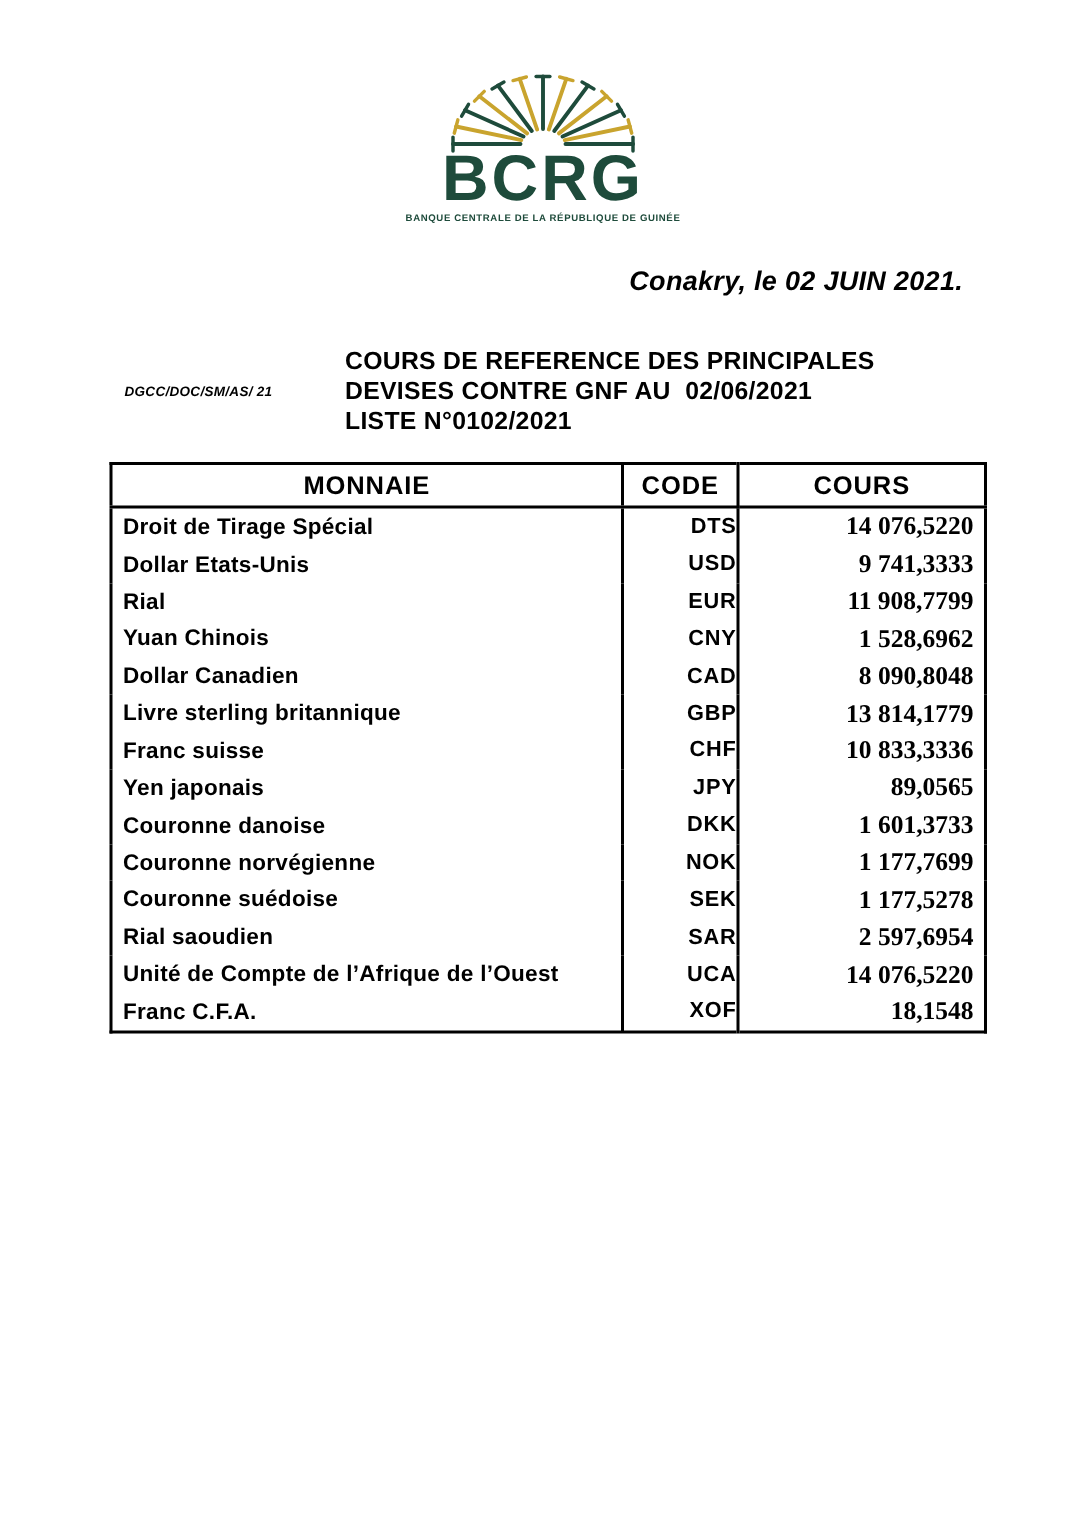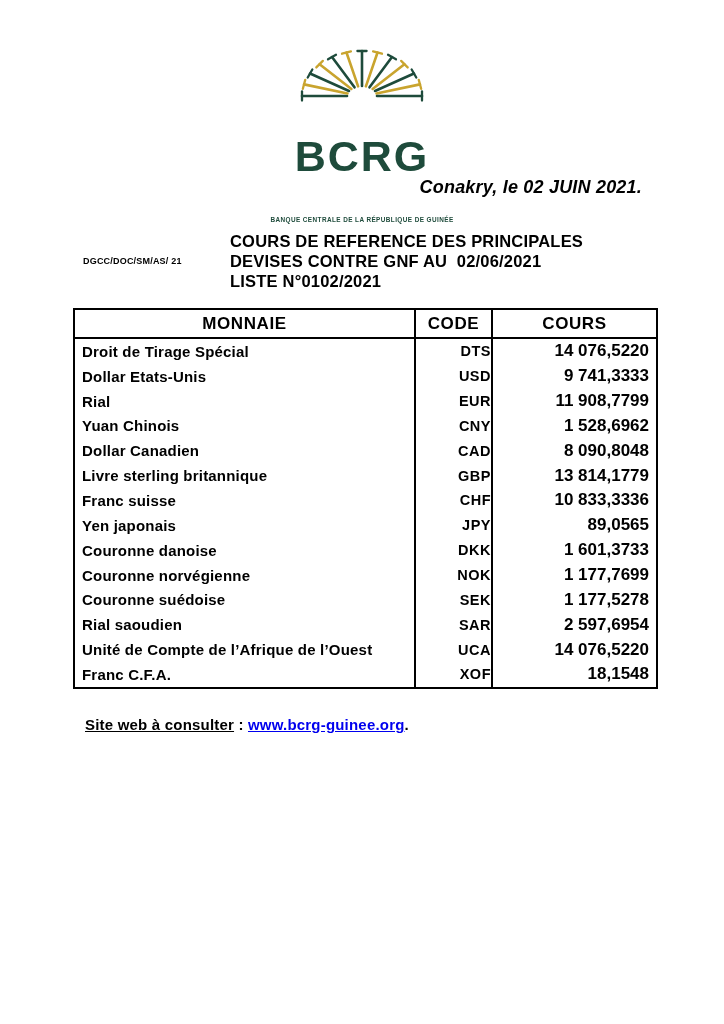--- a/index.html
+++ b/index.html
@@ -4,41 +4,41 @@
 <style>
   html,body{margin:0;padding:0;background:#ffffff;}
   body{
     width:724px;height:1024px;position:relative;
     font-family:"Liberation Sans",sans-serif;color:#000;
     --green:#1e4b3b;--gold:#c9a42e;--link:#0000ee;
   }
   .page{position:absolute;left:0;top:0;width:724px;height:1024px;background:#ffffff;overflow:hidden;}
 
   
-  .logo{position:absolute;left:0;right:0;top:42px;display:flex;flex-direction:column;align-items:center;gap:37px;}
+  .logo{position:absolute;left:0;right:0;top:42px;display:flex;flex-direction:column;align-items:center;}
   .logo svg{display:block;}
   .logo-acronym{
     color:var(--green);font-weight:800;font-size:43px;line-height:40px;
     letter-spacing:2px;margin-top:-3px;
   }
   .logo-caption{
     color:var(--green);font-weight:700;font-size:6.4px;letter-spacing:0.42px;
     margin-top:3px;white-space:nowrap;
   }
 
   
   .dateline{
     position:absolute;top:177px;right:82px;
     font-weight:700;font-style:italic;font-size:18px;letter-spacing:0.2px;
   }
 
   
   .ref-code{
     position:absolute;left:83px;top:256px;
-    font-weight:700;font-size:9px;letter-spacing:0.2px;
+    font-weight:700;font-size:9px;letter-spacing:0.2px;font-style:italic;
   }
 
   
   .title-block{
     position:absolute;left:230px;top:231px;width:450px;
     text-align:left;font-weight:700;font-size:16.5px;line-height:20px;
     letter-spacing:0.2px;
   }
   .title-block div{white-space:pre-wrap;}
 
@@ -60,21 +60,21 @@
     border-left:2px solid #000;border-right:2px solid #000;
   }
   .rates td{height:24.85px;padding:0;vertical-align:middle;}
   td.c-monnaie{
     padding-left:7px;font-weight:700;font-size:15px;letter-spacing:0.2px;
     white-space:nowrap;overflow:hidden;margin-left:12px;
   }
   td.c-code{text-align:right;font-weight:700;font-size:14.5px;letter-spacing:0.5px;}
   td.c-cours{
     text-align:right;padding-right:7px;
-    font-family:Liberation Sans, sans-serif;font-weight:700;font-size:17px;
+    font-family:Liberation Serif, serif;font-weight:700;font-size:17px;
     white-space:nowrap;
   }
 
   
   .footer{
     position:absolute;left:85px;top:716px;
     font-weight:700;font-size:15px;letter-spacing:0.2px;
   }
   .footer-label{text-decoration:underline;}
   .footer-link{color:var(--link);text-decoration:underline;cursor:pointer;}
@@ -220,15 +220,14 @@
     </tr>
 
     <tr>
       <td class="c-monnaie">Franc C.F.A.</td>
       <td class="c-code">XOF</td>
       <td class="c-cours">18,1548</td>
     </tr>
   </tbody>
   </table>
 
-  <div class="footer"><span class="footer-label">Site web à consulter</span><span style="white-space:pre;"> : </span><span class="footer-link">www.bcrg-guinee.org</span><span>.</span></div>
 
 </div>
 
 </body></html>

